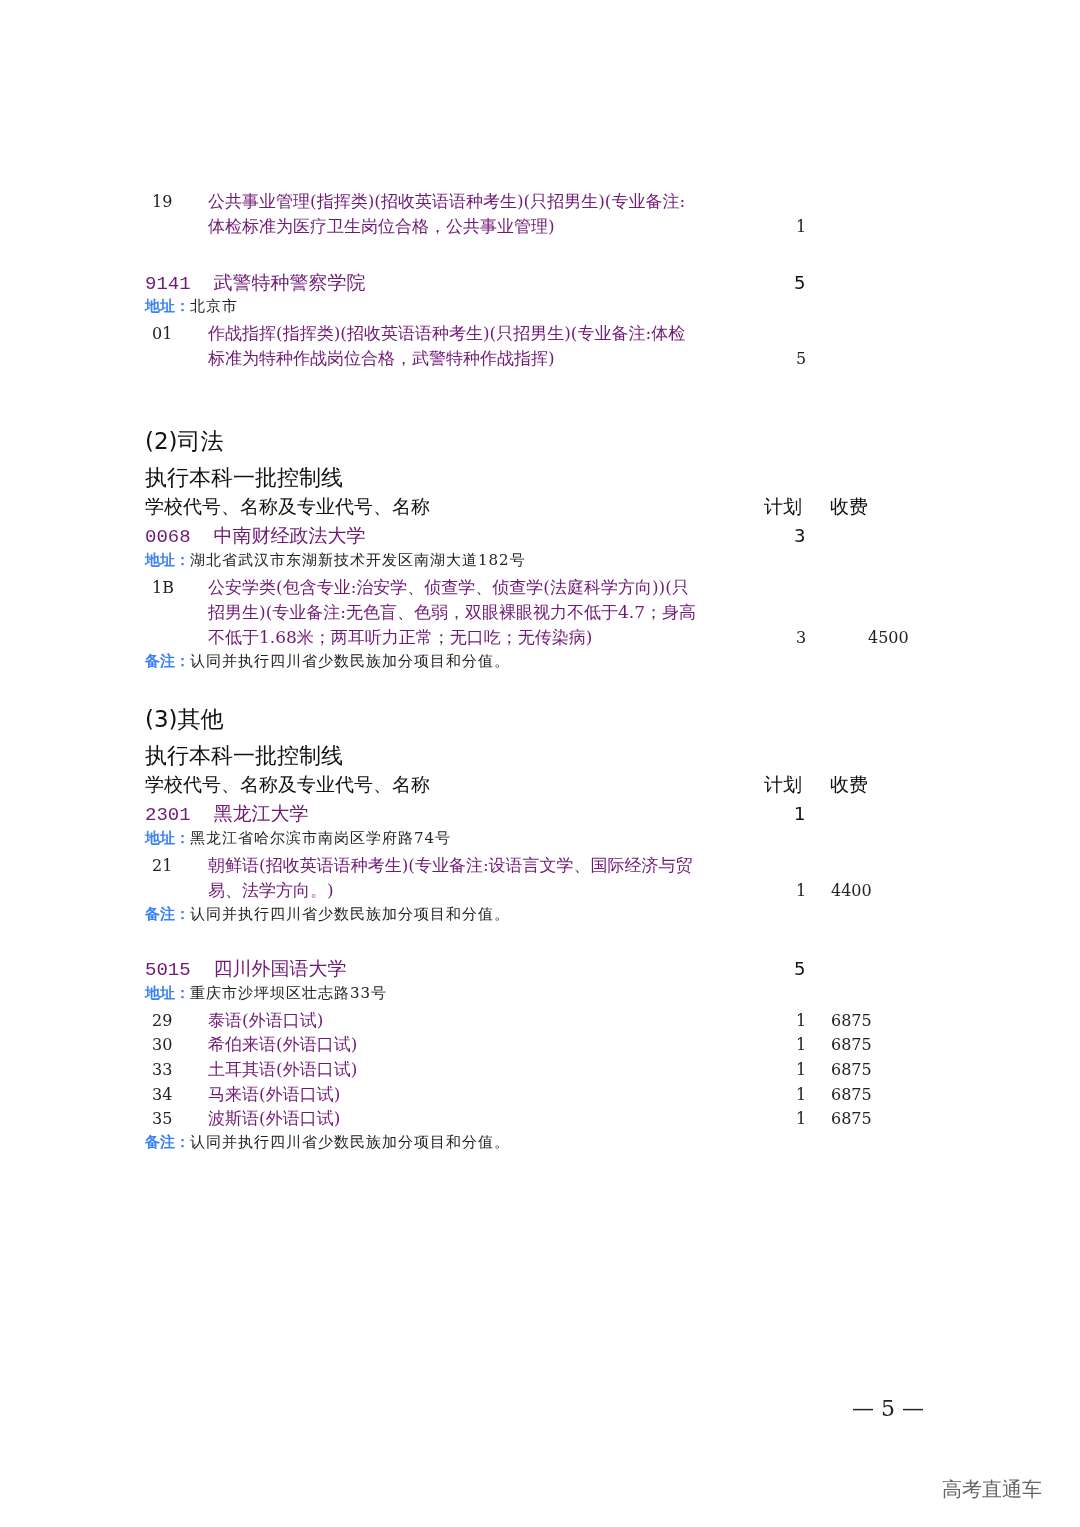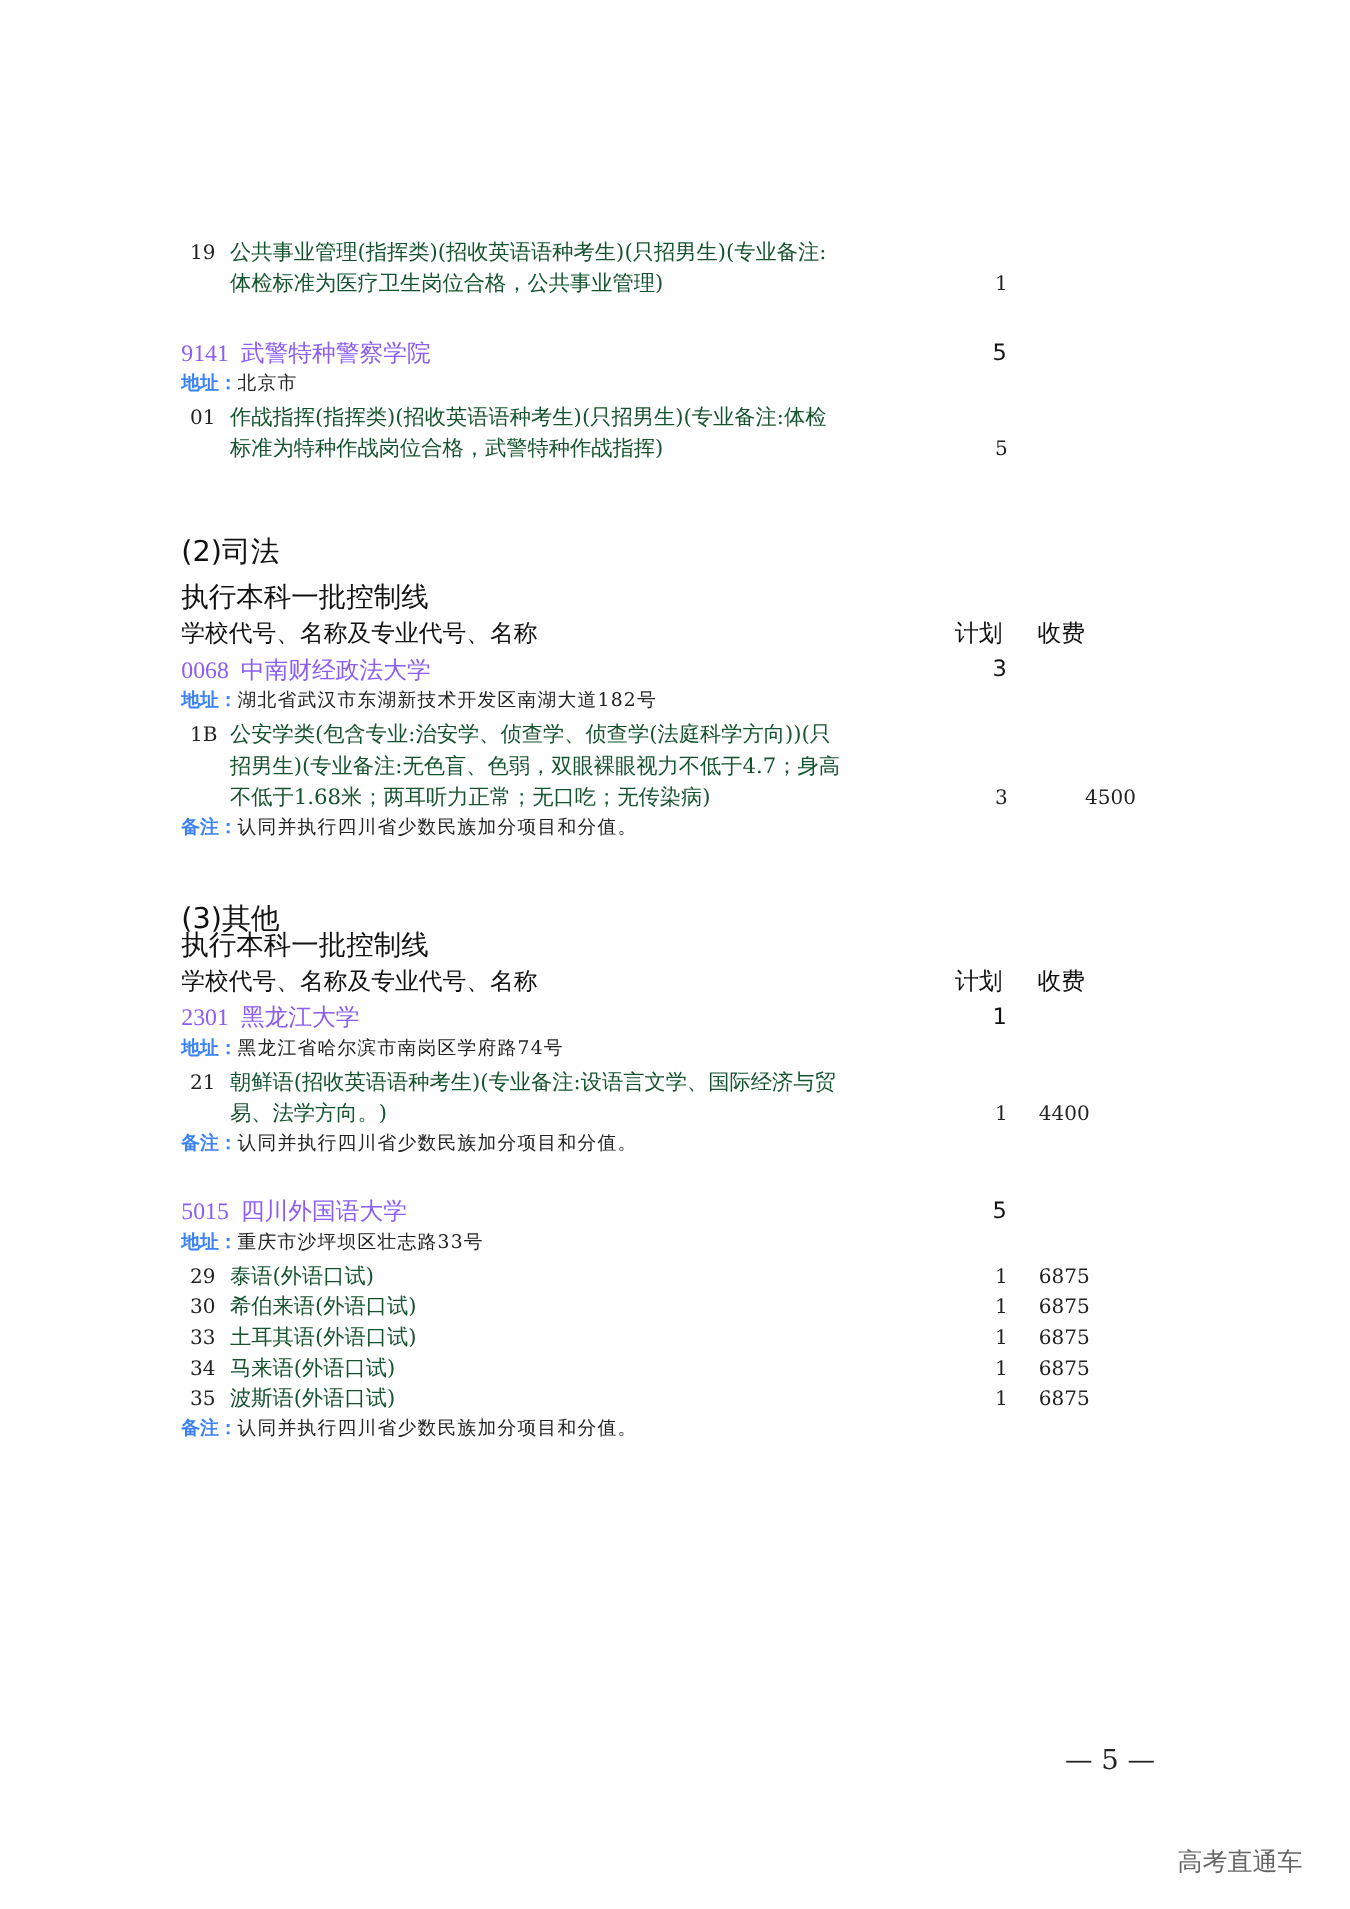--- a/index.html
+++ b/index.html
@@ -1,19 +1,19 @@
 <!DOCTYPE html>
 <html><head>
 <meta charset="utf-8">
 <style>
   html, body { margin:0; padding:0; background:#ffffff; }
   body { width:1080px; height:1527px; position:relative; overflow:hidden; color:#1a1a1a; }
   .abs { position:absolute; white-space:nowrap; }
-  .major { font-family: "DejaVu Serif", "Liberation Serif", serif; font-size:17px; color:#14532d; }
-  .uni { font-family: Liberation Serif, serif; font-size:19px; color:#8b5cf6; }
+  .major { font-family: "DejaVu Serif", "Liberation Serif", serif; font-size:17px; color:#701a75;margin-left:24px; }
+  .uni { font-family: Liberation Mono, monospace; font-size:19px; color:#701a75; }
   .addr-label { font-family:"DejaVu Sans","Liberation Sans",sans-serif; font-size:15px; font-weight:bold; color:#3b82f6;}
   .addr-text { font-family:"DejaVu Serif","Liberation Serif",serif; font-size:15px; color:#222; letter-spacing:1px;text-align:center;}
   .heading { font-family:"DejaVu Sans","Liberation Sans",sans-serif; font-size:23px; color:#111; }
   .colhead { font-family:"DejaVu Sans","Liberation Sans",sans-serif; font-size:19px; color:#111; }
   .num { font-family:"DejaVu Serif","Liberation Serif",serif; font-size:16px; color:#222; }
   .unum { font-family:"DejaVu Sans","Liberation Sans",sans-serif; font-size:18px; color:#111; }
   .pageno { font-family:"DejaVu Serif","Liberation Serif",serif; font-size:22px; color:#222; }
   .watermark { font-family:"DejaVu Sans","Liberation Sans",sans-serif; font-size:20px; color:#666; }
 </style>
 </head>
@@ -54,21 +54,21 @@
 <div class="abs num" style="left:152px;top:578px;">1B</div>
 <div class="abs major" style="left:184px;top:576px;">公安学类(包含专业:治安学、侦查学、侦查学(法庭科学方向))(只</div>
 <div class="abs major" style="left:184px;top:601px;">招男生)(专业备注:无色盲、色弱，双眼裸眼视力不低于4.7；身高</div>
 <div class="abs major" style="left:184px;top:626px;">不低于1.68米；两耳听力正常；无口吃；无传染病)</div>
 <div class="abs num" style="left:796px;top:628px;">3</div>
 <div class="abs num" style="left:831px;top:628px;margin-left:37px;">4500</div>
 <div class="abs" style="left:145px;top:652px;">
   <span class="addr-label">备注：</span><span class="addr-text">认同并执行四川省少数民族加分项目和分值。</span>
 </div>
 
-<div class="abs heading" style="left:145px;top:704px;margin-top:15px;">(3)其他</div>
+<div class="abs heading" style="left:145px;top:704px;">(3)其他</div>
 <div class="abs heading" style="left:145px;top:741px;font-size:22px;">执行本科一批控制线</div>
 <div class="abs colhead" style="left:145px;top:772px;">学校代号、名称及专业代号、名称</div>
 <div class="abs colhead" style="left:764px;top:772px;">计划</div>
 <div class="abs colhead" style="left:830px;top:772px;">收费</div>
 
 <div class="abs uni" style="left:145px;top:801px;">
   <span>2301</span>&nbsp;
   <span>黑龙江大学</span>
 </div>
 <div class="abs unum" style="left:794px;top:803px;">1</div>

